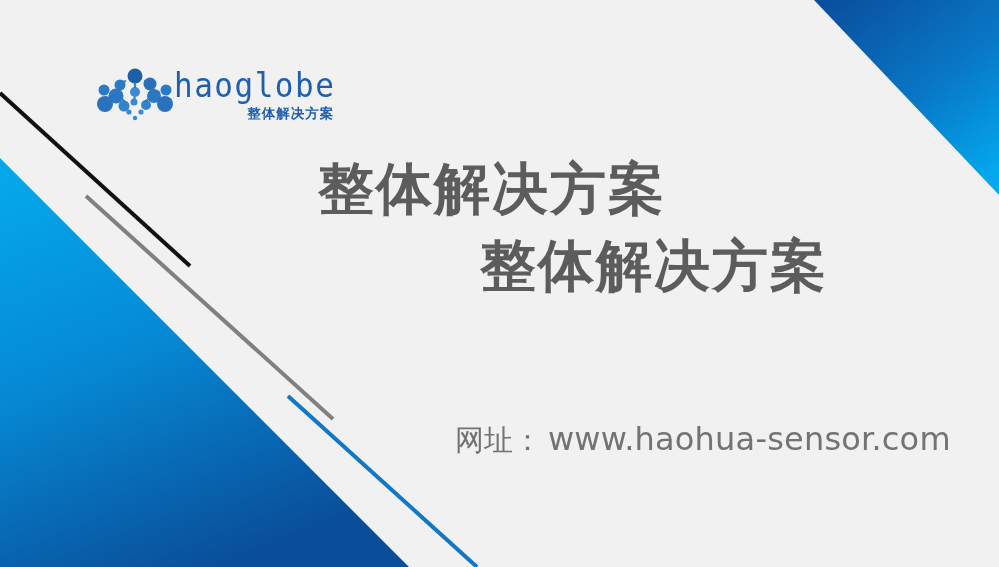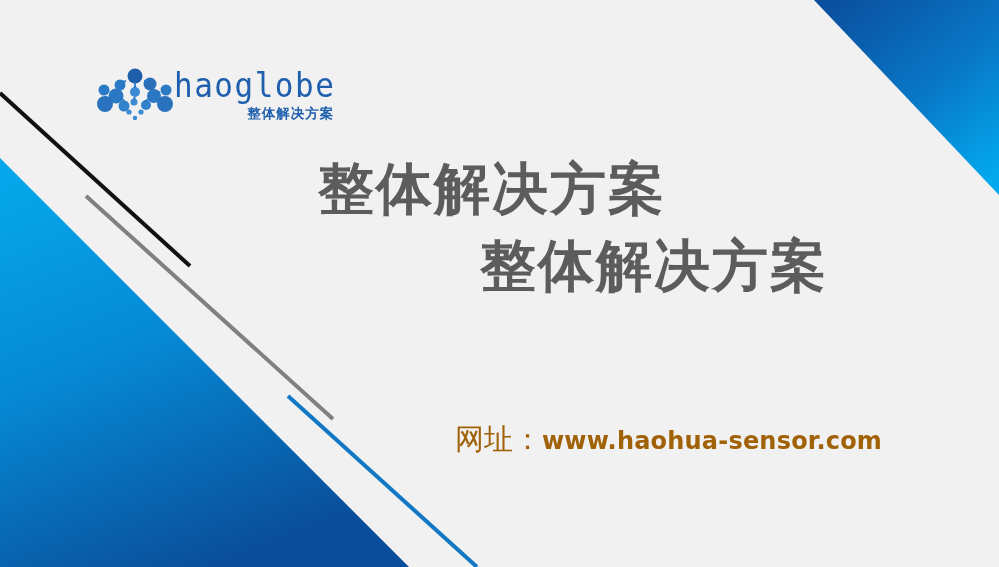--- a/index.html
+++ b/index.html
@@ -89,34 +89,35 @@
   #headline-line-1 { padding-left: 318px; }
   #headline-line-2 { padding-left: 448px; margin-top: 14px; margin-left: 32px; }
 
   
   #website-line {
     position: absolute;
     left: 455px;
     top: 420px;
     display: flex;
     align-items: baseline;
-    color: #a16207;
+    color: #737373;
     white-space: nowrap;
   }
   #website-label {
     font-family: "DejaVu Sans", "Liberation Sans", sans-serif;
     font-size: 29px;
     font-weight: 400;
     letter-spacing: 0px;
   }
   #website-url {
     font-family: "DejaVu Sans", "Liberation Sans", sans-serif;
-    font-size: 24px;
-    font-weight: 700;
+    font-size: 32px;
+    font-weight: 400;
     letter-spacing: 0.2px;
+    margin-left: 6px;
   }
 </style>
 </head>
 <body>
 
 <div id="slide">
 
   <svg id="bg-layer" viewBox="0 0 999 567" preserveAspectRatio="none">
     <defs>
       <linearGradient id="gradLeft" x1="0.15" y1="0" x2="0.55" y2="1">

